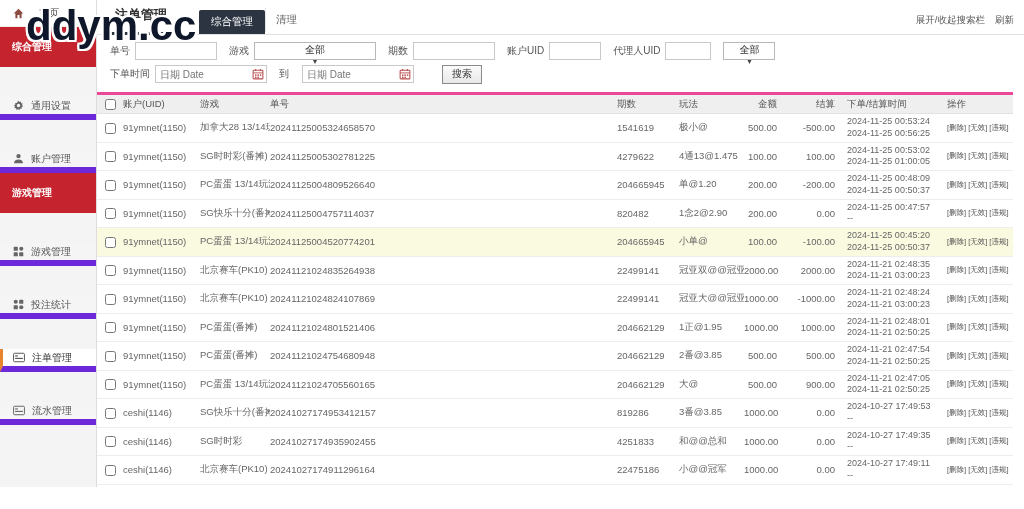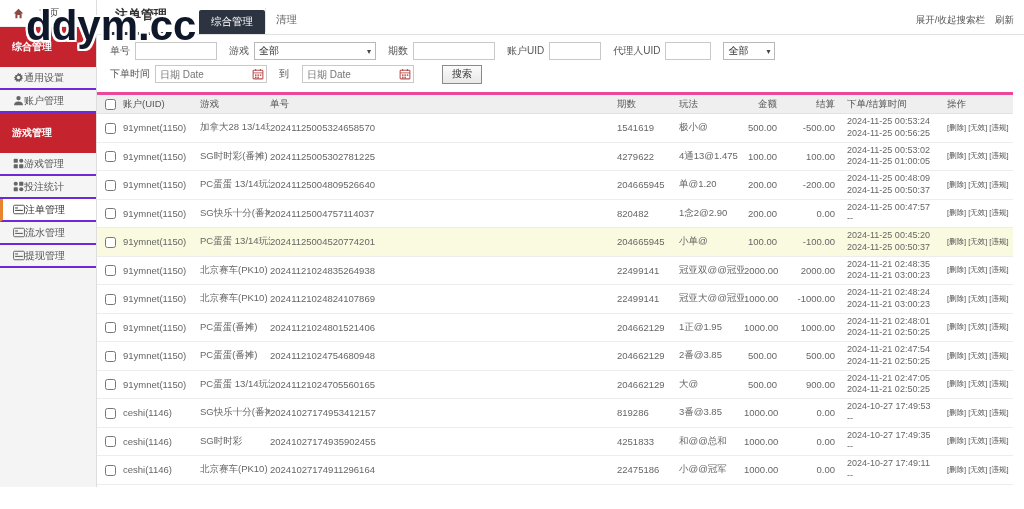--- a/index.html
+++ b/index.html
@@ -23,21 +23,21 @@
     text-shadow:-2px -2px 0 #fff,2px -2px 0 #fff,-2px 2px 0 #fff,2px 2px 0 #fff,0 2px 0 #fff,0 -2px 0 #fff,2px 0 0 #fff,-2px 0 0 #fff; }
 
   
   .cols { display:flex; height:487px; }
   .sidebar { width:97px; background:#f4f4f4; border-right:1px solid #ddd; flex:none; font-size:10px; }
   .content { flex:1; background:#fff; min-width:0; }
 
   
   .sb-home { height:27px; background:#fff; display:flex; align-items:center; gap:15px; padding-left:13px; color:#444; cursor:pointer; border-bottom:1px solid #eee; }
   .sb-sec { height:40px; background:#c5232e; color:#fff; font-weight:bold; display:flex; align-items:center; padding-left:12px; }
-  .sb-item { height:23px; display:flex; align-items:center; padding-left:13px; color:#555; cursor:pointer; border-bottom:2px solid #6d28d9; background:#f5f5f5; }
+  .sb-item { height:23px; display:flex; align-items:center; gap:7px; padding-left:13px; color:#555; cursor:pointer; border-bottom:6px solid #6d28d9; background:#f5f5f5;margin-top:30px; }
   .sb-item.active { background:#fff; border-left:3px solid #e8832e; padding-left:10px; color:#333; }
   .sb-item svg, .sb-home svg { flex:none; }
 
   
   .content-head { height:35px; border-bottom:1px solid #e2e2e2; display:flex; align-items:flex-end; padding-left:14px; position:relative; }
   .page-title { font-size:13px; font-weight:bold; color:#333; padding:0 16px 8px 4px; border-bottom:3px solid #2b3440; margin-bottom:-1px; }
   .tabs { display:flex; align-items:flex-end; margin-left:16px; }
   .tab { font-size:10.5px; padding:5px 12px; cursor:pointer; color:#666; }
   .tab.active { background:#2b3440; color:#fff; border-radius:2px 2px 0 0; }
   .tab.plain { border-left:1px solid #e5e5e5; padding:5px 10px; margin-bottom:2px; }
@@ -45,21 +45,21 @@
   .head-links span { cursor:pointer; }
 
   
   .filters { padding:6px 0 5px 13px; font-size:10px; color:#555; }
   .f-row { display:flex; align-items:center; height:20px; }
   .f-row + .f-row { margin-top:3px; }
   .f-row label { margin-right:5px; }
   .f-row .grp { display:flex; align-items:center; margin-right:12px; }
   .f-input { height:18px; border:1px solid #c9c9c9; background:#fff; font-size:10px; padding:0 4px; color:#333; }
   .w80{width:82px;} .w120{width:122px;} .w55{width:52px;} .w48{width:46px;}
-  .sel { height:18px; border:1px solid #b8b8b8; background:#fff; display:flex; align-items:center; justify-content:space-between; padding:0 4px; cursor:pointer; color:#333; }
+  .sel { height:18px; border:1px solid #b8b8b8; background:#fff; display:flex; align-items:center; justify-content:space-between; padding:0 4px; cursor:pointer; color:#333;flex-direction:column; }
   .sel .chev { font-size:8px; color:#444; }
   .date-box { position:relative; width:112px; }
   .date-box .f-input { width:112px; padding-right:18px; color:#999; }
   .date-box .cal { position:absolute; right:3px; top:3px; }
   .to-label { margin:0 8px 0 0; }
   .search-btn { height:19px; padding:0 9px; font-size:10px; color:#333; background:linear-gradient(#fbfbfb,#e8e8e8); border:1px solid #8a8a8a; cursor:pointer; margin-left:16px; }
 
   
   table { border-collapse:collapse; table-layout:fixed; width:916px; margin-top:3px; }
   thead th { background:#efefef; border-top:3px solid #ec4899; border-bottom:1px solid #e2e2e2; height:20px;
@@ -136,28 +136,20 @@
           </svg>
         <span>注单管理</span>
       </div>
       <div class="sb-item">
         <svg width="12" height="11" viewBox="0 0 17 14">
             <rect x="0.8" y="1" width="15.4" height="12" rx="1.5" fill="none" stroke="#666" stroke-width="1.4"></rect>
             <rect x="3" y="4" width="4" height="1.6" fill="#666"></rect>
             <rect x="3" y="7.5" width="11" height="1.6" fill="#666"></rect>
           </svg>
         <span>流水管理</span>
-      </div>
-      <div class="sb-item">
-        <svg width="12" height="11" viewBox="0 0 17 14">
-            <rect x="0.8" y="1" width="15.4" height="12" rx="1.5" fill="none" stroke="#666" stroke-width="1.4"></rect>
-            <rect x="3" y="4" width="4" height="1.6" fill="#666"></rect>
-            <rect x="3" y="7.5" width="11" height="1.6" fill="#666"></rect>
-          </svg>
-        <span>提现管理</span>
       </div>
     </aside>
 
     <main class="content">
 
       <div class="content-head">
         <span class="page-title">注单管理</span>
         <span class="tabs">
           <span class="tab active">综合管理</span>
           <span class="tab plain">清理</span>

